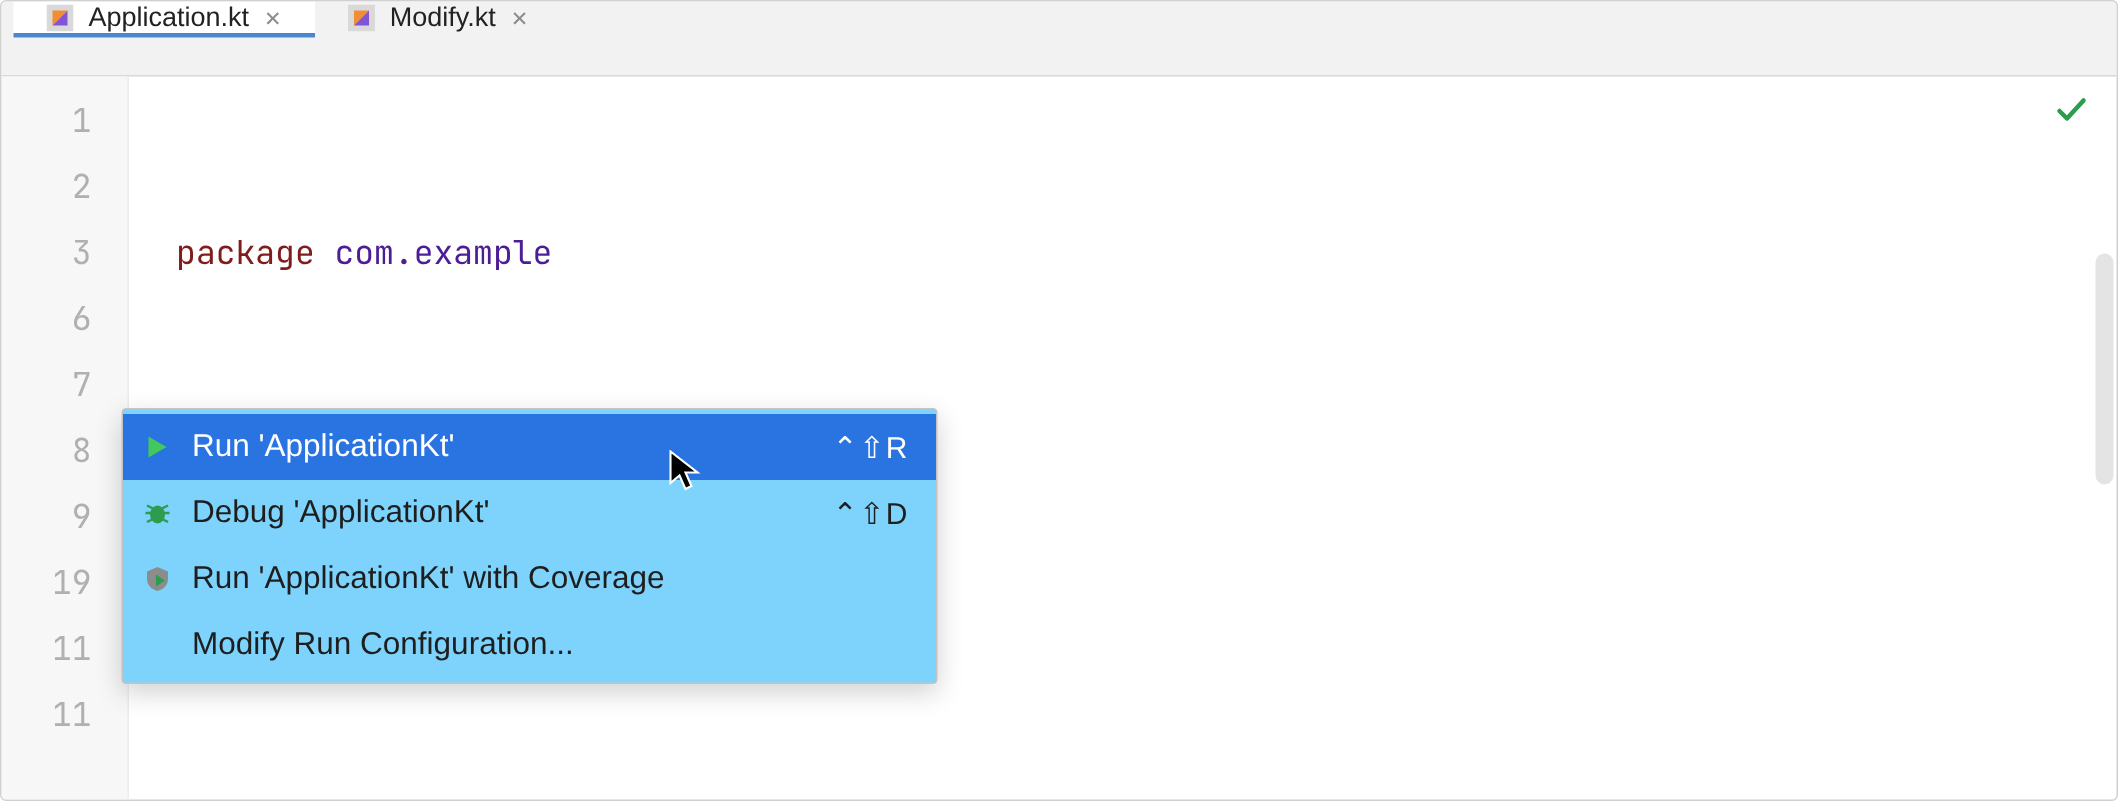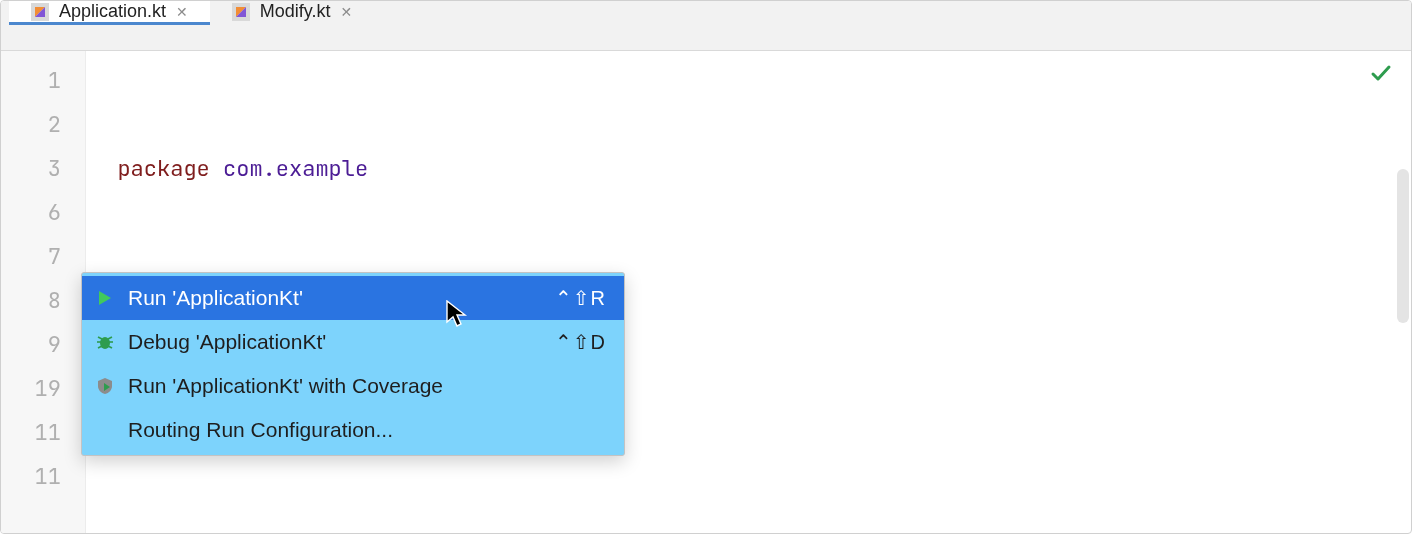--- a/index.html
+++ b/index.html
@@ -124,19 +124,19 @@
     <span class="ic">
         <svg width="18" height="18" viewBox="0 0 18 18">
           <path d="M9 1 L16 4 V9 C16 13 13 16 9 17 C5 16 2 13 2 9 V4 Z" fill="#8c8c8c"></path>
           <polygon points="8,6 14,10 8,14" fill="#2e9c4e"></polygon>
         </svg>
       </span>
     <span class="lab">Run 'ApplicationKt' with Coverage</span>
   </div>
   <div class="item">
     <span class="ic"></span>
-    <span class="lab">Routing Run Configuration...</span>
+    <span class="lab">Modify Run Configuration...</span>
   </div>
 </div>
 
 <svg class="cursor-ptr" width="22" height="28" viewBox="0 0 22 28">
     <polygon points="1,1 1,22 7,17 11,26 15,24 11,15 19,15" fill="#000" stroke="#fff" stroke-width="1.4"></polygon>
   </svg>
 
 </body></html>

